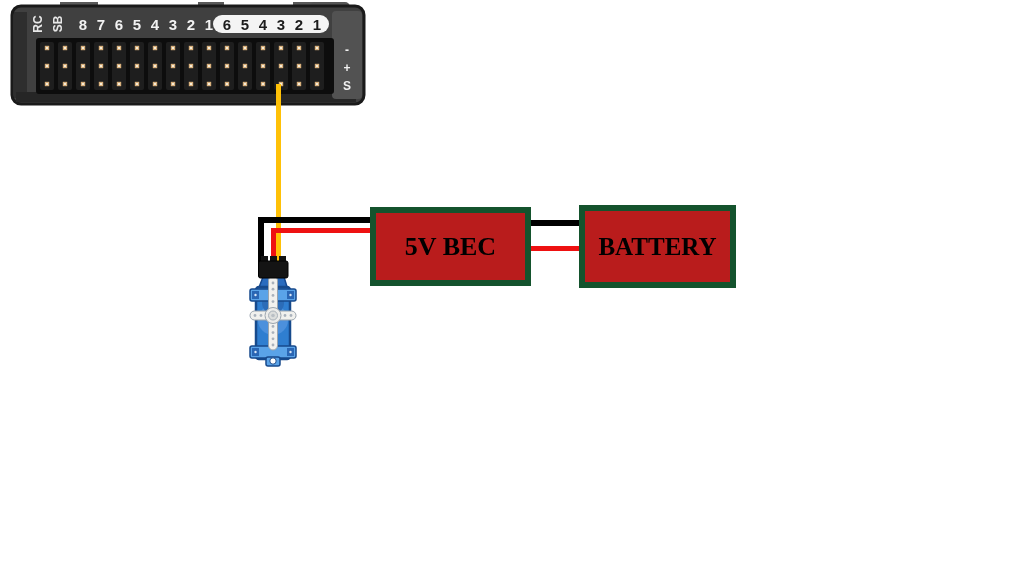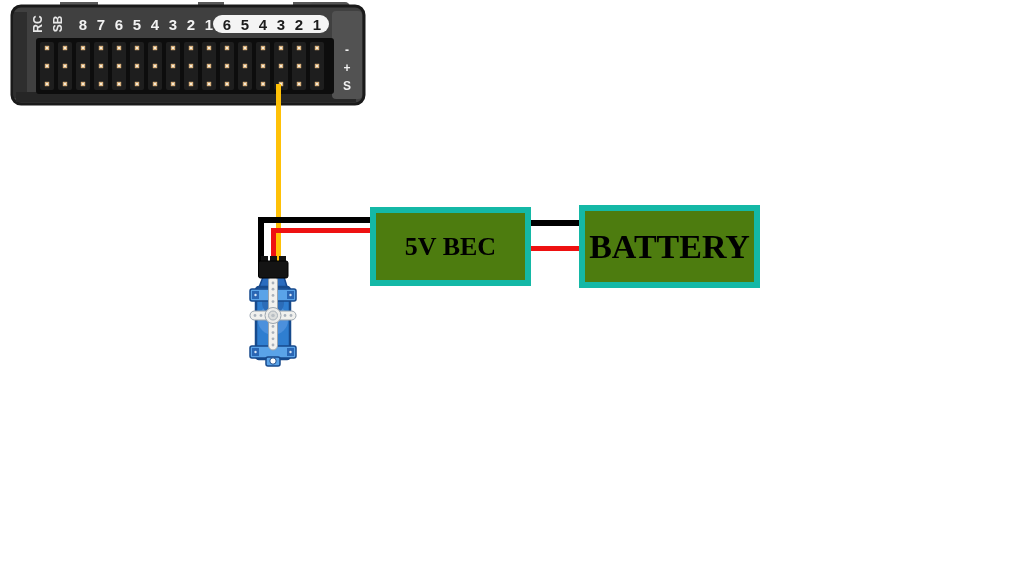--- a/index.html
+++ b/index.html
@@ -12,28 +12,28 @@
   }
   #diagram-svg{position:absolute;left:0;top:0;}
   .fc-label{font-family:"Liberation Sans", sans-serif;font-weight:bold;}
   .fc-main-digit{font-size:15px;fill:#f2f2f2;}
   .fc-aux-digit{font-size:15px;fill:#1c1c1c;}
   .fc-side-label{font-size:12px;fill:#e8e8e8;}
   .fc-rail-label{font-size:12px;fill:#f0f0f0;}
   .box{
     position:absolute;
     box-sizing:border-box;
-    background:#4d7c0f;
-    border:6px solid #14b8a6;
+    background:#b91c1c;
+    border:6px solid #14532d;
     display:flex;align-items:center;justify-content:center;
     font-family:"Liberation Serif", serif;
     font-weight:bold;color:#000000;
   }
   #bec-box{left:370px;top:207px;width:161px;height:79px;font-size:26px;}
-  #battery-box{left:579px;top:205px;width:181px;height:83px;font-size:34px;}
+  #battery-box{left:579px;top:205px;width:157px;height:83px;font-size:25px;}
 </style>
 </head>
 <body>
 
 <div id="screen">
 
   <svg id="diagram-svg" width="1035" height="582" viewBox="0 0 1035 582">
 
     <g transform="translate(10,2)">
 

